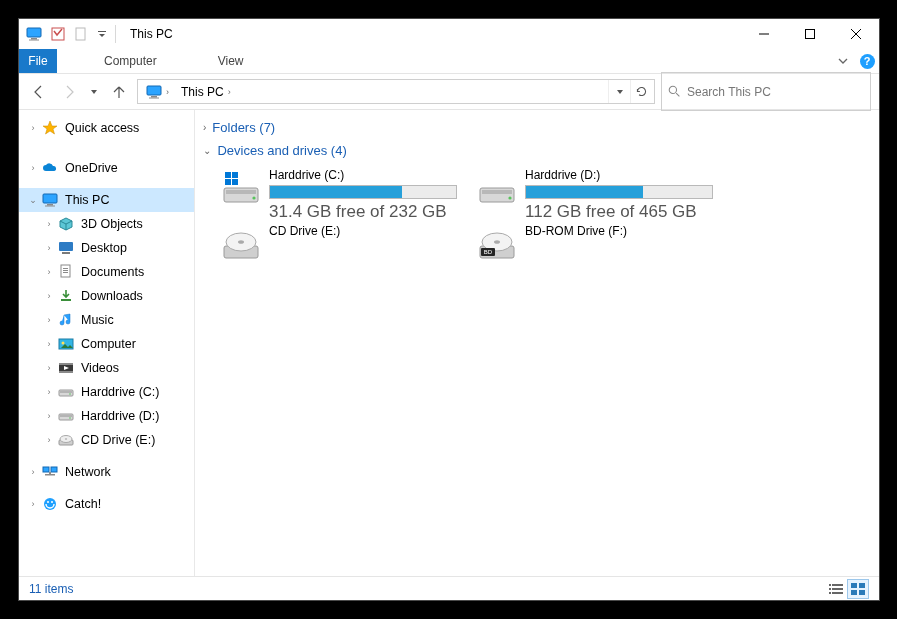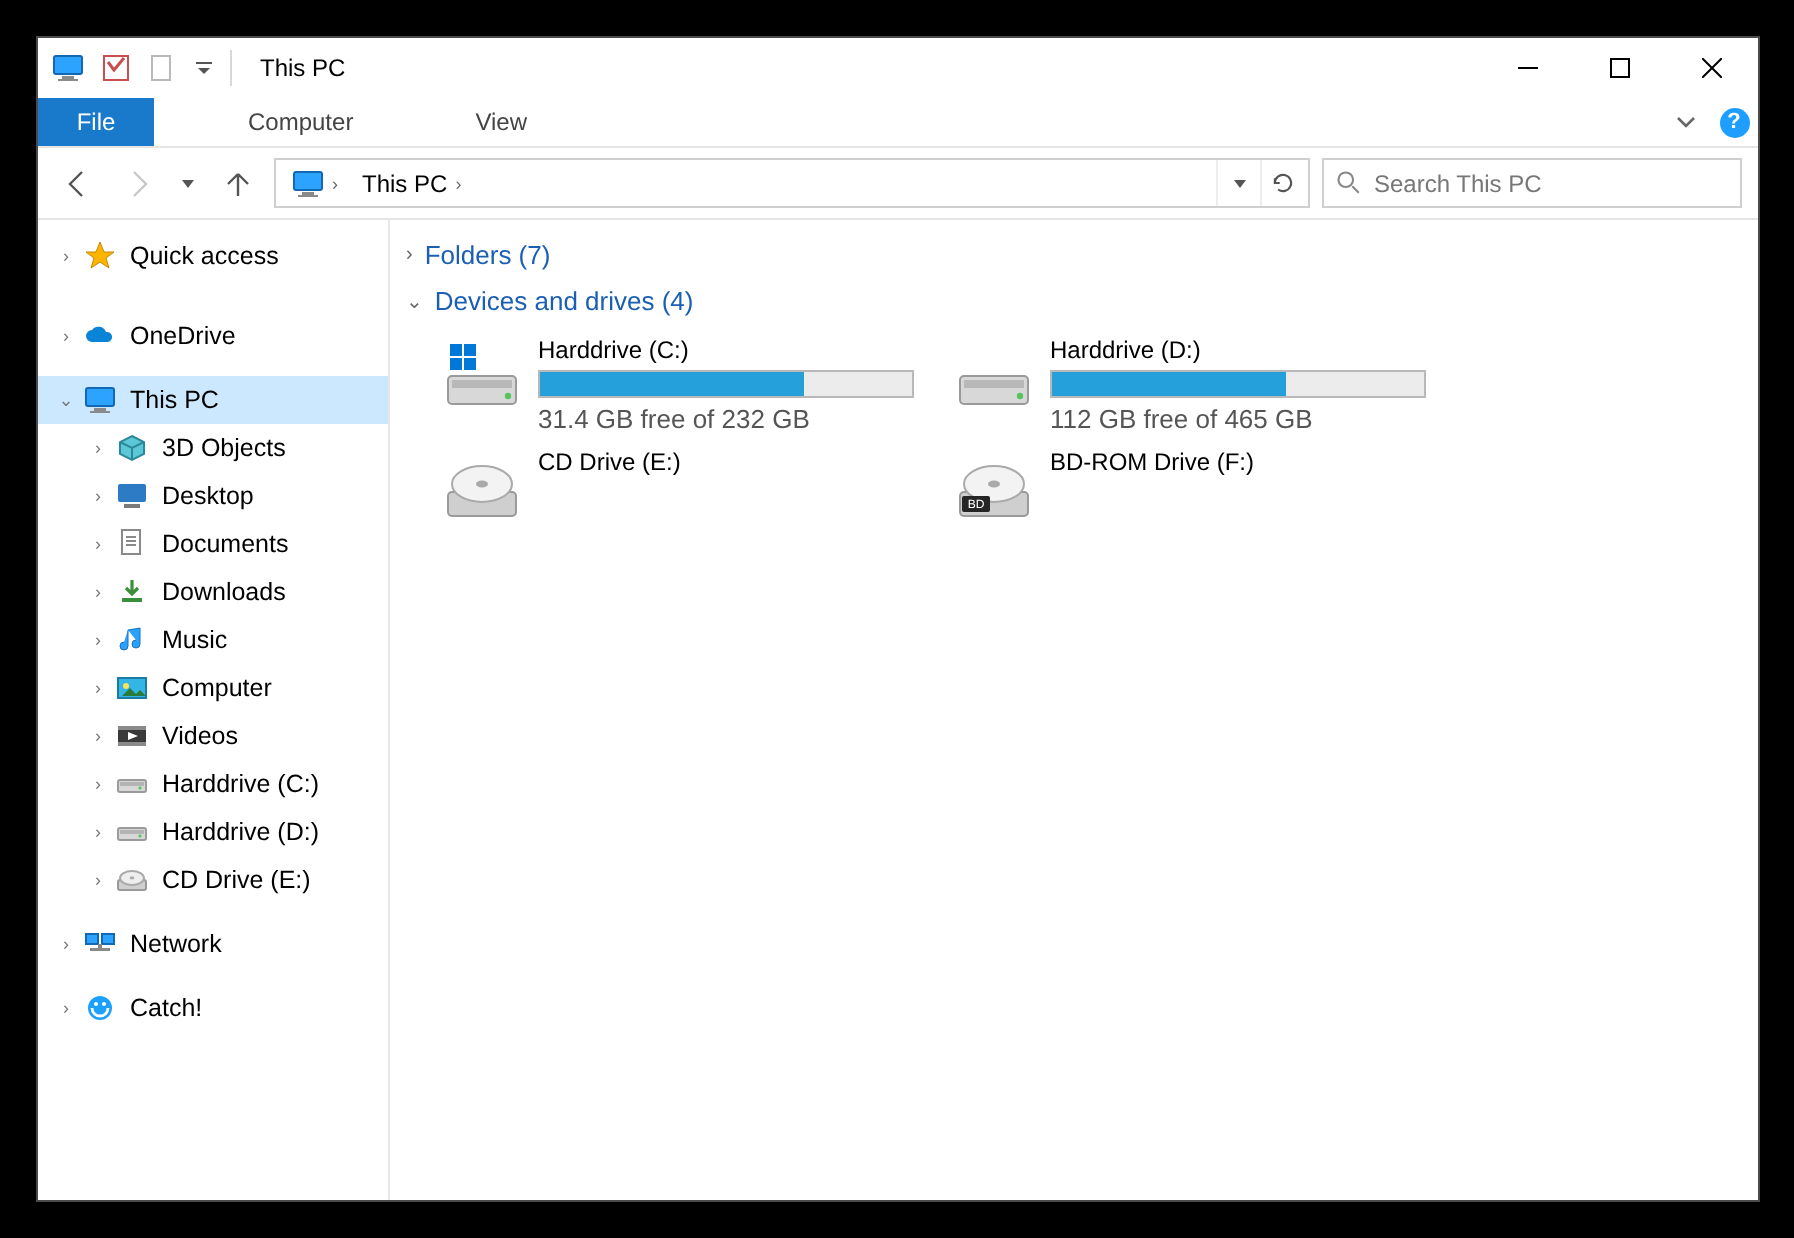--- a/index.html
+++ b/index.html
@@ -10,37 +10,37 @@
 .titlebar { height: 30px; display: flex; align-items: center; background: #fff; font-size: 12px; }
 .titlebar .qat { display: flex; align-items: center; padding: 0 4px; gap: 2px; }
 .qat-ico { width: 22px; height: 22px; display: flex; align-items: center; justify-content: center; }
 .titlebar .title { padding-left: 6px; color: #000; }
 .titlebar .spacer { flex: 1; }
 .winbtn { width: 46px; height: 30px; display: flex; align-items: center; justify-content: center; color: #000; }
 .winbtn svg { width: 10px; height: 10px; }
 
 
 .ribbon { height: 25px; background: #fff; display: flex; align-items: stretch; font-size: 12px; border-bottom: 1px solid #e5e5e5; }
-.ribbon .file { background: #1979ca; color: #fff; width: 58px; display: flex; align-items: center; justify-content: center; }
+.ribbon .file { background: #1979ca; color: #fff; width: 38px; display: flex; align-items: center; justify-content: center; }
 .ribbon .tab { padding: 0 14px; display: flex; align-items: center; color: #444; margin-left: 33px; }
 .ribbon .rspace { flex: 1; }
 .ribbon .expand { width: 24px; display: flex; align-items: center; justify-content: center; color: #666; }
 .ribbon .help { width: 24px; display: flex; align-items: center; justify-content: center; }
 .help-circ { width: 15px; height: 15px; border-radius: 50%; background: #1e9fff; color: #fff; font-size: 11px; display: flex; align-items: center; justify-content: center; font-weight: bold; }
 
 
 .navbar { height: 36px; display: flex; align-items: center; padding: 4px 8px; gap: 6px; border-bottom: 1px solid #e5e5e5; }
 .navbtn { width: 24px; height: 24px; display: flex; align-items: center; justify-content: center; color: #555; }
 .navbtn.disabled { color: #c7c7c7; }
 .addr { flex: 1; height: 25px; border: 1px solid #cfcfcf; display: flex; align-items: center; font-size: 12px; padding: 0 2px; }
 .addr .seg { padding: 0 6px; display:flex; align-items:center; gap:4px; }
 .addr .chev { color: #666; font-size: 9px; }
 .addr .spacer { flex: 1; }
 .addr .dd, .addr .refresh { width: 22px; height: 23px; display: flex; align-items: center; justify-content: center; color: #555; border-left: 1px solid #eee; }
-.search { width: 210px; height: 25px; border: 1px solid #cfcfcf; display: flex; align-items: center; font-size: 12px; color: #777; padding: 0 6px; gap: 6px; }
+.search { width: 210px; height: 39px; border: 1px solid #cfcfcf; display: flex; align-items: center; font-size: 12px; color: #777; padding: 0 6px; gap: 6px; }
 .search input { border:none; outline:none; flex:1; font-size:12px; color:#333; background:transparent; }
 .search input::placeholder { color:#777; }
 
 
 .body { flex: 1; display: flex; overflow: hidden; }
 .sidebar { width: 176px; border-right: 1px solid #e8e8e8; padding-top: 6px; font-size: 12.5px; overflow:hidden; }
 .tree-item { height: 24px; display: flex; align-items: center; padding-left: 8px; gap: 2px; color: #000; }
 .tree-item.indent1 { padding-left: 24px; }
 .tree-item.selected { background: #cce8ff; }
 .tree-caret { width: 12px; color: #777; font-size: 9px; display:inline-flex; justify-content:center; }
@@ -51,21 +51,21 @@
 .content { flex: 1; padding: 8px 8px; font-size: 12.5px; overflow:auto; }
 .grp-head { color: #1a5fb4; font-size: 13px; display:flex; align-items:center; gap:6px; padding: 2px 0 6px 0; }
 .grp-caret { color:#666; font-size:10px; }
 .drives { display: flex; flex-wrap: wrap; gap: 0 6px; padding-left: 14px; }
 .drive { width: 250px; height: 56px; display: flex; align-items: flex-start; gap: 8px; padding: 4px; }
 .drive-ico { width: 40px; height: 40px; display:flex; align-items:center; justify-content:center; }
 .drive-info { flex:1; display:flex; flex-direction:column; gap:3px; }
 .drive-name { font-size: 12px; color:#000; }
 .drive-bar { width: 188px; height: 14px; border: 1px solid #b9b9b9; background: #ececec; position: relative; }
 .drive-bar .fill { position:absolute; left:0; top:0; bottom:0; background:#26a0da; }
-.drive-sub { font-size: 13px; color:#555; }
+.drive-sub { font-size: 17px; color:#555; }
 
 
 .status { height: 24px; border-top: 1px solid #e5e5e5; display:flex; align-items:center; font-size: 12px; color: #1a5fb4; padding: 0 10px; }
 .status .spacer { flex:1; }
 .status .viewbtn { width: 22px; height: 20px; display:flex; align-items:center; justify-content:center; color:#555; border:1px solid transparent; }
 .status .viewbtn.active { border:1px solid #9cc7eb; background:#e6f3ff; }
 
 
 .ico-svg { width:16px; height:16px; }
 </style>
@@ -433,14 +433,36 @@
               </svg>
             </div>
             <div class="drive-info">
               <div class="drive-name">BD-ROM Drive (F:)</div>
             </div>
           </div>
         </div>
     </div>
   </div>
 
+  <div class="status">
+    <span>11 items</span>
+    <span class="spacer"></span>
+    <span class="viewbtn">
+        <svg width="14" height="12" viewBox="0 0 14 12">
+          <rect x="0" y="1" width="2" height="2" fill="#666"></rect>
+          <rect x="3" y="1" width="11" height="2" fill="#666"></rect>
+          <rect x="0" y="5" width="2" height="2" fill="#666"></rect>
+          <rect x="3" y="5" width="11" height="2" fill="#666"></rect>
+          <rect x="0" y="9" width="2" height="2" fill="#666"></rect>
+          <rect x="3" y="9" width="11" height="2" fill="#666"></rect>
+        </svg>
+      </span>
+    <span class="viewbtn active">
+        <svg width="14" height="12" viewBox="0 0 14 12">
+          <rect x="0" y="0" width="6" height="5" fill="#2a7ab9"></rect>
+          <rect x="8" y="0" width="6" height="5" fill="#2a7ab9"></rect>
+          <rect x="0" y="7" width="6" height="5" fill="#2a7ab9"></rect>
+          <rect x="8" y="7" width="6" height="5" fill="#2a7ab9"></rect>
+        </svg>
+      </span>
+  </div>
 
 </div>
 
 </body></html>

